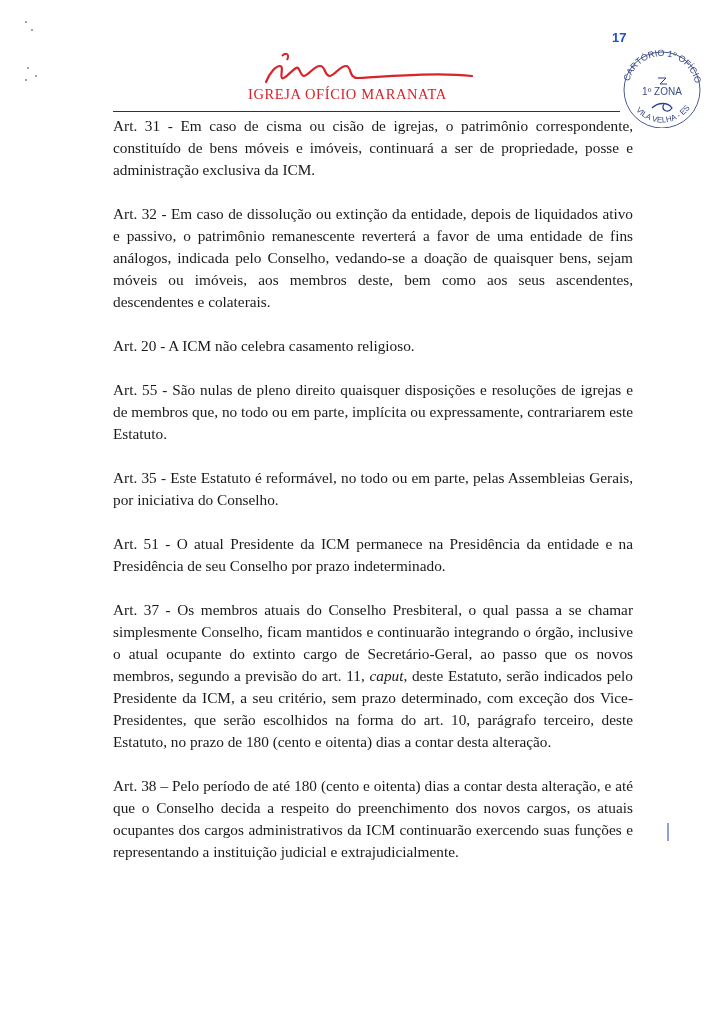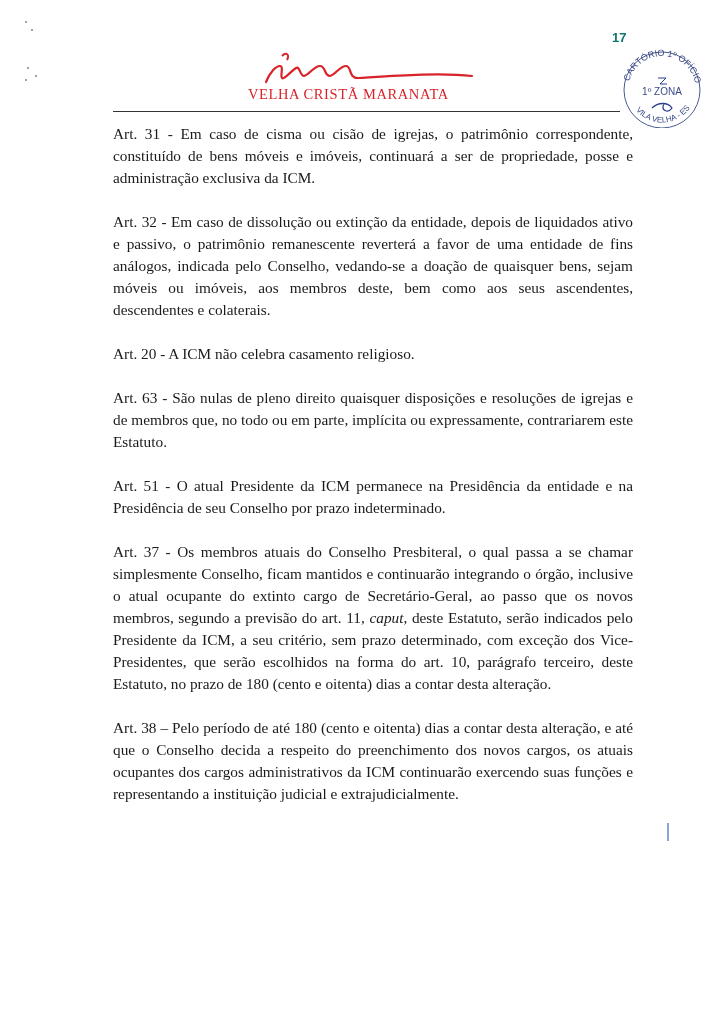--- a/index.html
+++ b/index.html
@@ -1,23 +1,23 @@
 <!DOCTYPE html>
 <html><head>
 <meta charset="utf-8">
 <style>
   html, body { margin:0; padding:0; background:#ffffff; }
   body { width:726px; height:1024px; position:relative; overflow:hidden; font-family:"Liberation Serif","DejaVu Serif",serif; color:#1a1a1a; }
-  .page-number { position:absolute; left:612px; top:30px; font-family:"Liberation Sans","DejaVu Sans",sans-serif; font-size:13px; font-weight:bold; color:#0f766e; }
+  .page-number { position:absolute; left:612px; top:30px; font-family:"Liberation Sans","DejaVu Sans",sans-serif; font-size:13px; font-weight:bold; color:#1d4ed8; }
   .scan-dots { position:absolute; left:22px; top:18px; width:20px; height:70px; }
   .logo { position:absolute; left:240px; top:42px; width:270px; height:60px; }
   .logo-text { position:absolute; left:248px; top:86px; font-family:"Liberation Serif","DejaVu Serif",serif; font-size:14.5px; color:#d8232a; letter-spacing:0.6px; white-space:nowrap; }
   .header-rule { position:absolute; left:113px; top:111px; width:507px; height:0; border-top:1.3px solid #333; }
   .stamp { position:absolute; left:612px; top:44px; width:100px; height:84px; }
-  .content { position:absolute; left:113px; top:123px; width:520px; font-size:15.3px; line-height:22px; text-align:justify; }
+  .content { position:absolute; left:113px; top:115px; width:520px; font-size:15.3px; line-height:22px; text-align:justify; }
   .article { margin:0 0 22px 0; }
   .article em { font-style:italic; }
   .margin-mark { position:absolute; left:667px; top:823px; width:2px; height:18px; background:#8ea3d6; }
 </style>
 </head>
 <body>
 
 <svg class="scan-dots" viewBox="0 0 20 70">
   <circle cx="4" cy="4" r="0.9" fill="#777"></circle>
   <circle cx="10" cy="12" r="0.9" fill="#777"></circle>
@@ -25,40 +25,41 @@
   <circle cx="14" cy="58" r="0.9" fill="#777"></circle>
   <circle cx="4" cy="62" r="0.9" fill="#777"></circle>
 </svg>
 
 <div class="page-number">17</div>
 
 <svg class="logo" viewBox="0 0 270 60">
   <path d="M26 40 C 30 30, 36 24, 40 24 C 44 24, 40 34, 42 36 C 44 38, 50 30, 56 26 C 60 24, 60 34, 64 34 C 70 32, 74 24, 80 24 C 86 24, 84 34, 90 34 C 96 32, 100 24, 106 24 C 112 24, 108 36, 118 36 C 150 34, 200 30, 232 34" fill="none" stroke="#d8232a" stroke-width="2.2" stroke-linecap="round"></path>
   <path d="M42 14 C 46 10, 50 12, 47 18" fill="none" stroke="#d8232a" stroke-width="2"></path>
 </svg>
-<div class="logo-text">VELHA CRISTÃ MARANATA</div>
+<div class="logo-text">IGREJA OFÍCIO MARANATA</div>
 
 <div class="header-rule"></div>
 
 <svg class="stamp" viewBox="0 0 100 84">
   <defs>
     <path id="stampTop" d="M16 46 A 34 34 0 0 1 84 46"></path>
     <path id="stampBottom" d="M18 56 A 34 34 0 0 0 82 56"></path>
   </defs>
   <circle cx="50" cy="46" r="38" fill="none" stroke="#4a5a8f" stroke-width="1"></circle>
   <text font-family="Liberation Sans, sans-serif" font-size="9" fill="#3b4a86"><textPath href="#stampTop" startOffset="8%">CARTÓRIO 1º OFÍCIO</textPath></text>
   <text x="50" y="51" text-anchor="middle" font-family="Liberation Sans, sans-serif" font-size="10" fill="#3b4a86">1º ZONA</text>
   <text font-family="Liberation Sans, sans-serif" font-size="8" fill="#3b4a86"><textPath href="#stampBottom" startOffset="14%">VILA VELHA - ES</textPath></text>
   <path d="M40 64 C 46 58, 56 58, 60 64 C 56 70, 48 66, 52 60" fill="none" stroke="#2a3f8f" stroke-width="1.3"></path>
   <path d="M46 34 L 54 34 L 48 40 L 55 40" fill="none" stroke="#2a3f8f" stroke-width="1"></path>
 </svg>
 
 <div class="content">
   <p class="article">Art. 31 - Em caso de cisma ou cisão de igrejas, o patrimônio correspondente, constituído de bens móveis e imóveis, continuará a ser de propriedade, posse e administração exclusiva da ICM.</p>
   <p class="article">Art. 32 - Em caso de dissolução ou extinção da entidade, depois de liquidados ativo e passivo, o patrimônio remanescente reverterá a favor de uma entidade de fins análogos, indicada pelo Conselho, vedando-se a doação de quaisquer bens, sejam móveis ou imóveis, aos membros deste, bem como aos seus ascendentes, descendentes e colaterais.</p>
   <p class="article">Art. 20 - A ICM não celebra casamento religioso.</p>
-  <p class="article">Art. 63 - São nulas de pleno direito quaisquer disposições e resoluções de igrejas e de membros que, no todo ou em parte, implícita ou expressamente, contrariarem este Estatuto.</p>
+  <p class="article">Art. 55 - São nulas de pleno direito quaisquer disposições e resoluções de igrejas e de membros que, no todo ou em parte, implícita ou expressamente, contrariarem este Estatuto.</p>
+  <p class="article">Art. 35 - Este Estatuto é reformável, no todo ou em parte, pelas Assembleias Gerais, por iniciativa do Conselho.</p>
   <p class="article">Art. 51 - O atual Presidente da ICM permanece na Presidência da entidade e na Presidência de seu Conselho por prazo indeterminado.</p>
   <p class="article"><span>Art. 37 - Os membros atuais do Conselho Presbiteral, o qual passa a se chamar simplesmente Conselho, ficam mantidos e continuarão integrando o órgão, inclusive o atual ocupante do extinto cargo de Secretário-Geral, ao passo que os novos membros, segundo a previsão do art. 11, </span><em>caput</em><span>, deste Estatuto, serão indicados pelo Presidente da ICM, a seu critério, sem prazo determinado, com exceção dos Vice-Presidentes, que serão escolhidos na forma do art. 10, parágrafo terceiro, deste Estatuto, no prazo de 180 (cento e oitenta) dias a contar desta alteração.</span></p>
   <p class="article">Art. 38 – Pelo período de até 180 (cento e oitenta) dias a contar desta alteração, e até que o Conselho decida a respeito do preenchimento dos novos cargos, os atuais ocupantes dos cargos administrativos da ICM continuarão exercendo suas funções e representando a instituição judicial e extrajudicialmente.</p>
 </div>
 
 <div class="margin-mark"></div>
 
 </body></html>

